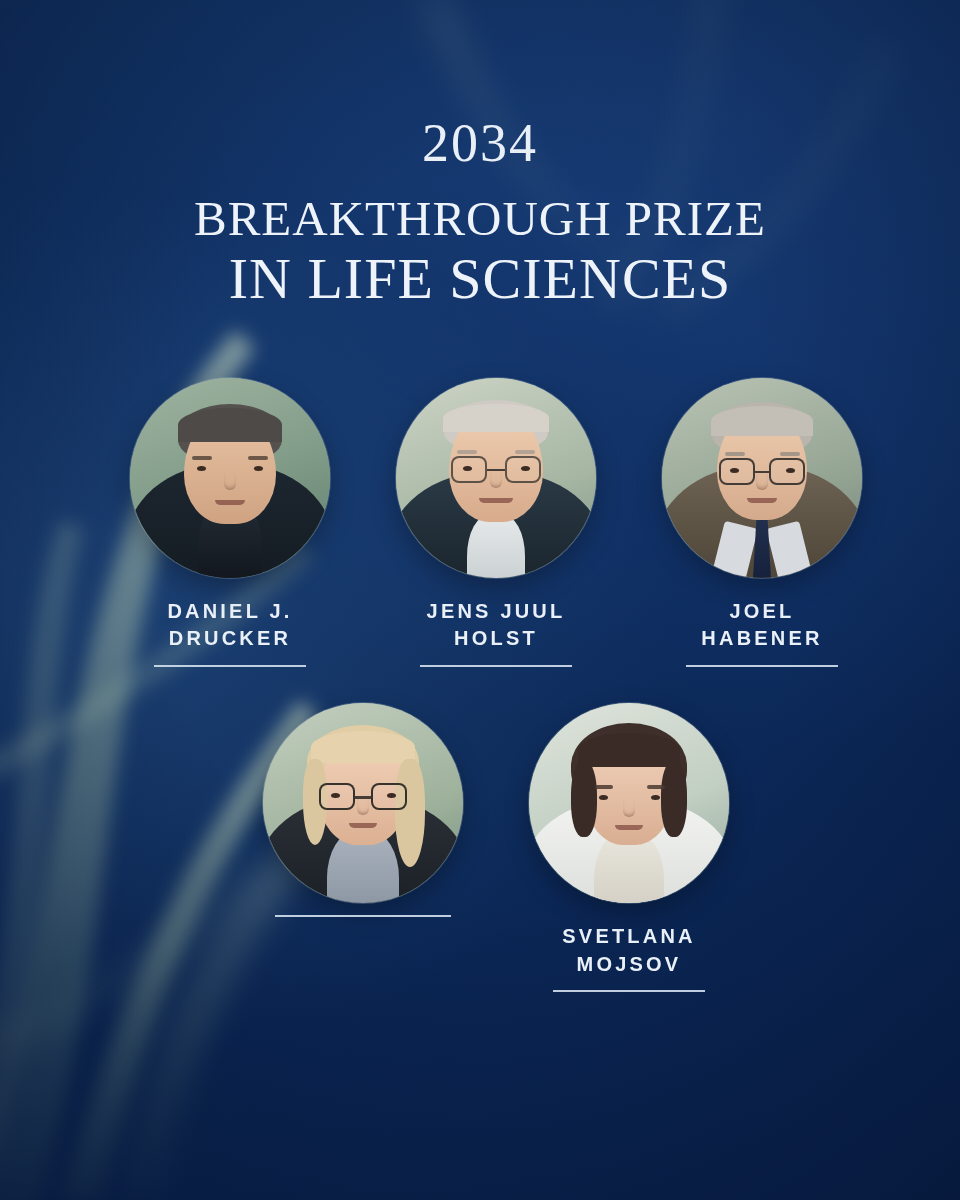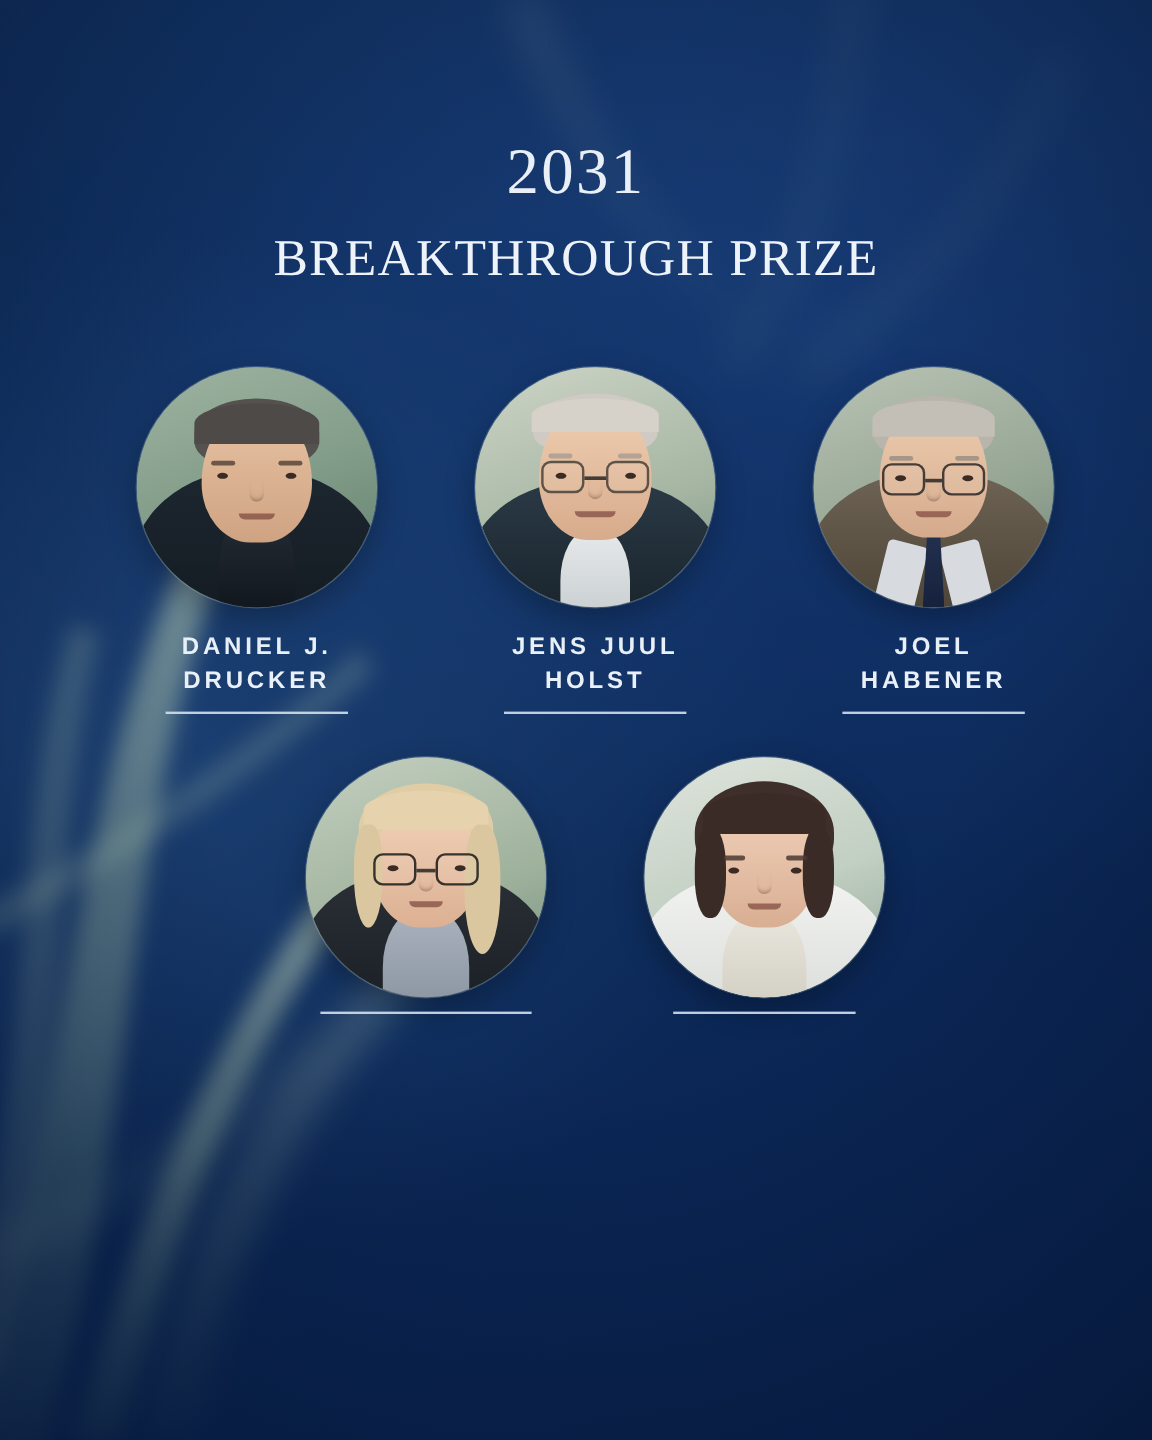--- a/index.html
+++ b/index.html
@@ -44,37 +44,37 @@
     font-family: "Liberation Serif", serif;
   }
   .year {
     font-size: 54px;
     letter-spacing: 2px;
     line-height: 1;
     margin-bottom: 22px;
     color: #e9eff7;
   }
   .title-line {
-    font-size: 43px;
+    font-size: 49px;
     line-height: 1.12;
     letter-spacing: 1px;
     text-transform: uppercase;
     font-weight: 400;
     color: #eef3fa;
     white-space: nowrap;
   }
   .title-line.l2 { font-size: 58px; }
 
   
   .rows { margin-top: 66px; }
   .row {
     display: flex;
     justify-content: center;
     align-items: flex-start;
-    gap: 50px;
+    gap: 34px;
     padding-left: 32px;
   }
   .row.row2 { margin-top: 36px; }
 
   .person { width: 232px; display: flex; flex-direction: column; align-items: center; }
 
   .portrait {
     width: 200px; height: 200px;
     border-radius: 50%;
     overflow: hidden;
@@ -227,22 +227,23 @@
         <path d="M 700 -20 C 690 120, 660 210, 600 300 L 618 314 C 684 218, 712 126, 724 -16 Z" fill="url(#blade2)"></path>
         <path d="M 880 40 C 820 160, 760 230, 660 300 L 672 320 C 780 248, 842 172, 900 52 Z" fill="url(#blade2)"></path>
       </g>
     </svg>
   </div>
   <div class="vignette"></div>
 
   <div class="content">
 
     <div class="title-block">
-      <div class="year">2031</div>
+      <div class="year">2034</div>
       <div class="title-line l1">BREAKTHROUGH PRIZE</div>
+      <div class="title-line l2">IN LIFE SCIENCES</div>
     </div>
 
     <div class="rows">
 
       <div class="row row1">
 
         <div class="person">
           <div class="portrait">
             <div class="photo">
               <div class="bgwash" style="background:linear-gradient(160deg,#9fb3a1,#7e9a86 55%,#5d7a6b);"></div>
@@ -361,20 +362,22 @@
               <div class="hair" style="left:42px;top:58px;transform:none;width:26px;height:76px;border-radius:44%;background:#3a2b26;"></div>
               <div class="hair" style="left:132px;top:58px;transform:none;width:26px;height:76px;border-radius:44%;background:#3a2b26;"></div>
               <div class="brow" style="left:66px;top:82px;background:rgba(75,58,50,.85);width:18px;"></div>
               <div class="brow" style="left:118px;top:82px;background:rgba(75,58,50,.85);width:18px;"></div>
               <div class="eye" style="left:70px;top:92px;"></div>
               <div class="eye" style="left:122px;top:92px;"></div>
               <div class="nose" style="top:98px;"></div>
               <div class="mouth" style="top:122px;width:28px;"></div>
             </div>
           </div>
+          <div class="pname">SVETLANA
+MOJSOV</div>
           <div class="underline"></div>
         </div>
 
       </div>
 
     </div>
   </div>
 </div>
 
 </body></html>

